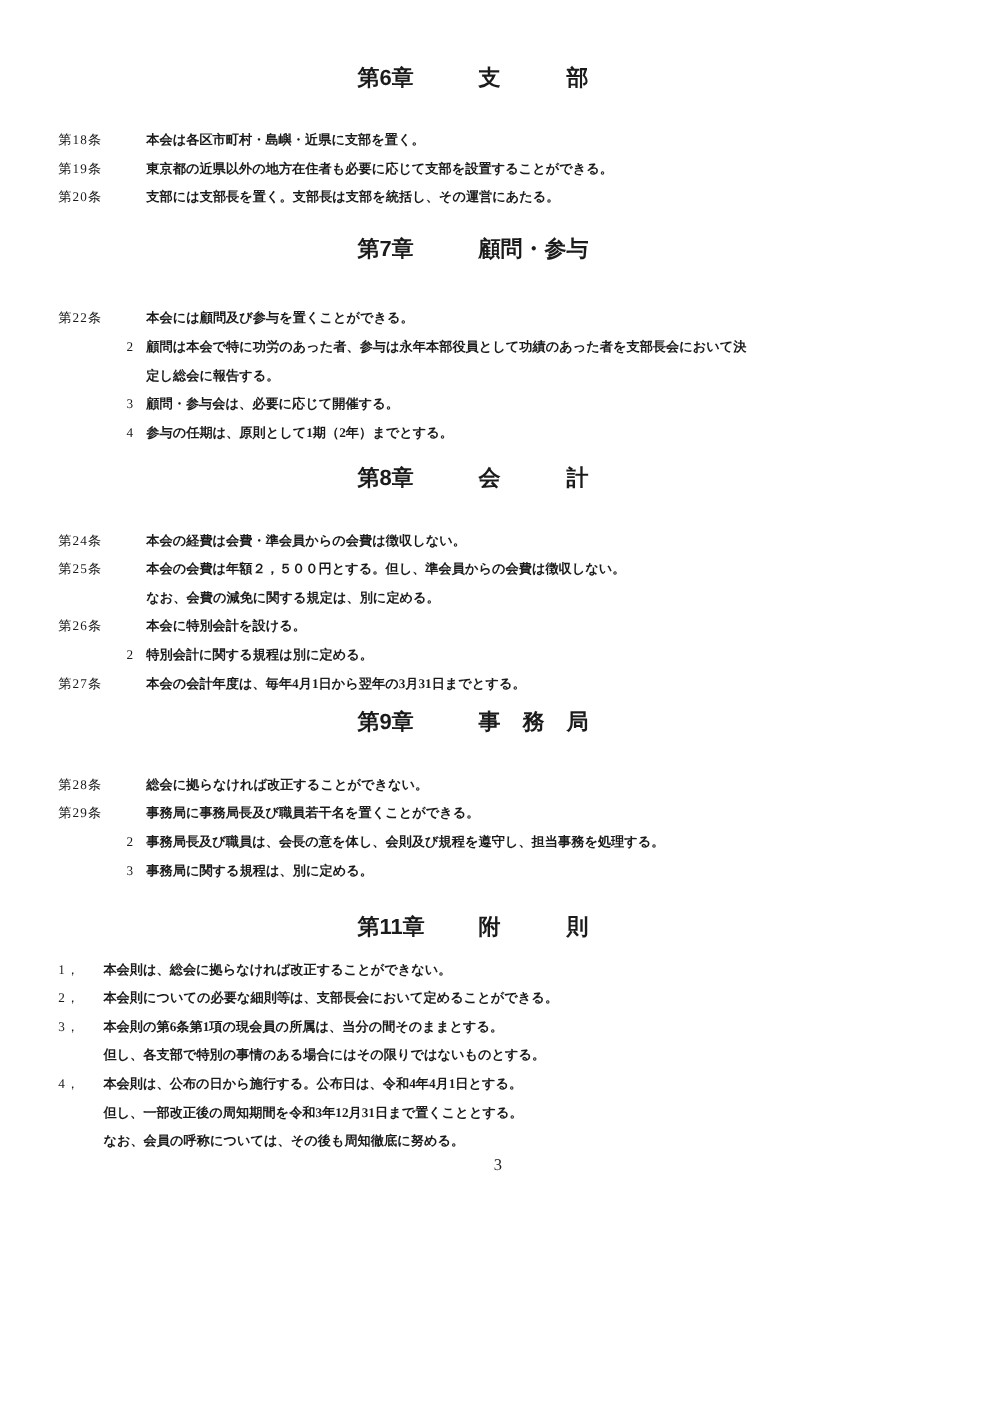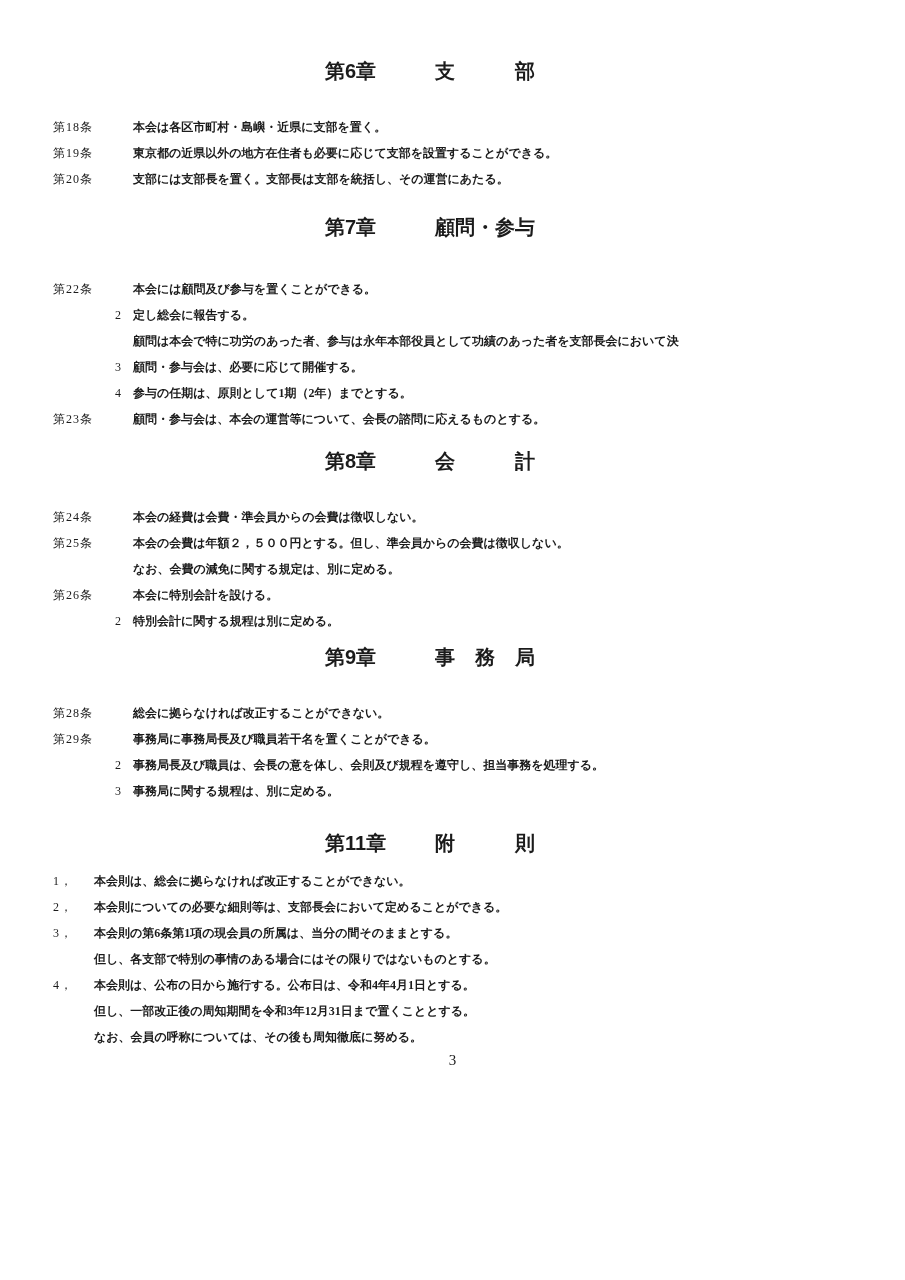--- a/index.html
+++ b/index.html
@@ -73,40 +73,34 @@
         <div class="rows">
           <div class="row article">
             <span class="label">第22条</span>
             <div class="body">
               <div class="line">本会には顧問及び参与を置くことができる。</div>
             </div>
           </div>
           <div class="row sub">
             <span class="label">2</span>
             <div class="body">
+              <div class="line">顧問は本会で特に功労のあった者、参与は永年本部役員として功績のあった者を支部長会において決</div>
               <div class="line">定し総会に報告する。</div>
-              <div class="line">顧問は本会で特に功労のあった者、参与は永年本部役員として功績のあった者を支部長会において決</div>
             </div>
           </div>
           <div class="row sub">
             <span class="label">3</span>
             <div class="body">
               <div class="line">顧問・参与会は、必要に応じて開催する。</div>
             </div>
           </div>
           <div class="row sub">
             <span class="label">4</span>
             <div class="body">
               <div class="line">参与の任期は、原則として1期（2年）までとする。</div>
-            </div>
-          </div>
-          <div class="row article">
-            <span class="label">第23条</span>
-            <div class="body">
-              <div class="line">顧問・参与会は、本会の運営等について、会長の諮問に応えるものとする。</div>
             </div>
           </div>
         </div>
       </div>
       <div class="sec sec-2">
         <div class="heading">
           <span class="ch-num">第8章</span>
           <span class="ch-title">会　　　計</span>
         </div>
         <div class="rows">
@@ -126,20 +120,26 @@
           <div class="row article">
             <span class="label">第26条</span>
             <div class="body">
               <div class="line">本会に特別会計を設ける。</div>
             </div>
           </div>
           <div class="row sub">
             <span class="label">2</span>
             <div class="body">
               <div class="line">特別会計に関する規程は別に定める。</div>
+            </div>
+          </div>
+          <div class="row article">
+            <span class="label">第27条</span>
+            <div class="body">
+              <div class="line">本会の会計年度は、毎年4月1日から翌年の3月31日までとする。</div>
             </div>
           </div>
         </div>
       </div>
       <div class="sec sec-3">
         <div class="heading">
           <span class="ch-num">第9章</span>
           <span class="ch-title">事　務　局</span>
         </div>
         <div class="rows">

